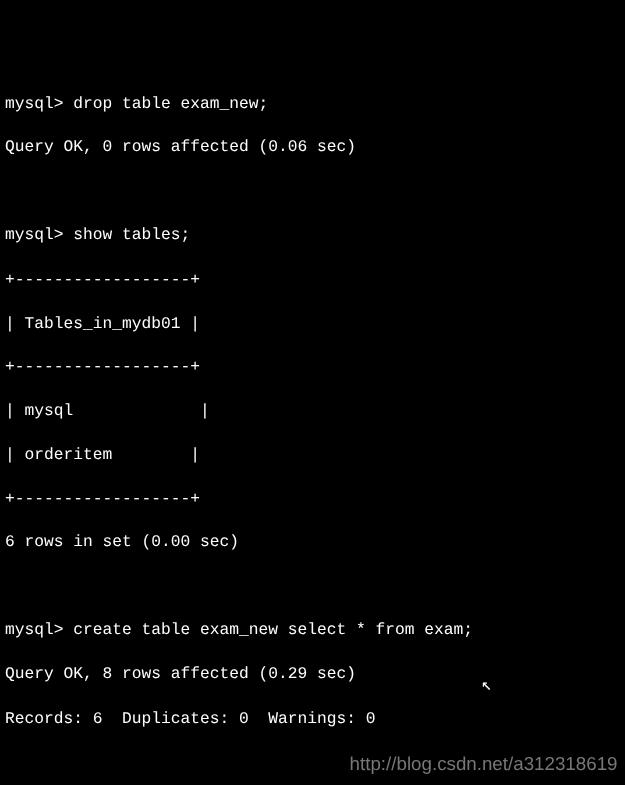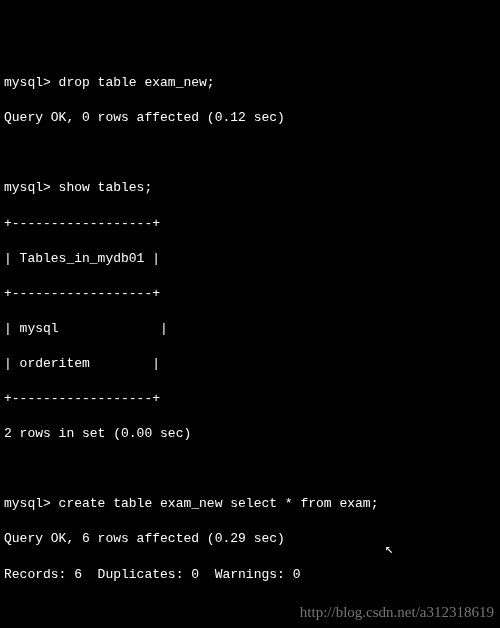--- a/index.html
+++ b/index.html
@@ -15,64 +15,64 @@
     box-sizing: border-box;
     overflow: hidden;
     white-space: pre;
     position: relative;
   }
   .watermark {
     position: absolute;
     bottom: 6px;
     right: 6px;
     color: #777;
-    font-family: Liberation Serif, serif;
+    font-family: Liberation Sans, sans-serif;
     font-size: 15px;
     pointer-events: none;
   }
   .cursor {
     position: absolute;
     font-size: 14px;
     color: #fff;
     pointer-events: none;
   }
   [data-bind] { display: inline; }
 </style>
 </head>
 <body>
 
 
 
 <span data-bind="lines.l0">mysql&gt; drop table exam_new;</span>
 
-<span data-bind="lines.l1">Query OK, 0 rows affected (0.12 sec)</span>
+<span data-bind="lines.l1">Query OK, 0 rows affected (0.06 sec)</span>
 
 <span data-bind="lines.l2"></span>
 
 <span data-bind="lines.l3">mysql&gt; show tables;</span>
 
 <span data-bind="lines.l4">+------------------+</span>
 
 <span data-bind="lines.l5">| Tables_in_mydb01 |</span>
 
 <span data-bind="lines.l6">+------------------+</span>
 
 <span data-bind="lines.l7">| mysql             |</span>
 
 <span data-bind="lines.l8">| orderitem        |</span>
 
 <span data-bind="lines.l9">+------------------+</span>
 
-<span data-bind="lines.l10">2 rows in set (0.00 sec)</span>
+<span data-bind="lines.l10">6 rows in set (0.00 sec)</span>
 
 <span data-bind="lines.l11"></span>
 
 <span data-bind="lines.l12">mysql&gt; create table exam_new select * from exam;</span>
 
-<span data-bind="lines.l13">Query OK, 6 rows affected (0.29 sec)</span>
+<span data-bind="lines.l13">Query OK, 8 rows affected (0.29 sec)</span>
 
 <span data-bind="lines.l14">Records: 6  Duplicates: 0  Warnings: 0</span>
 
 <span data-bind="lines.l15"></span>
 
 
 
 
 
 

